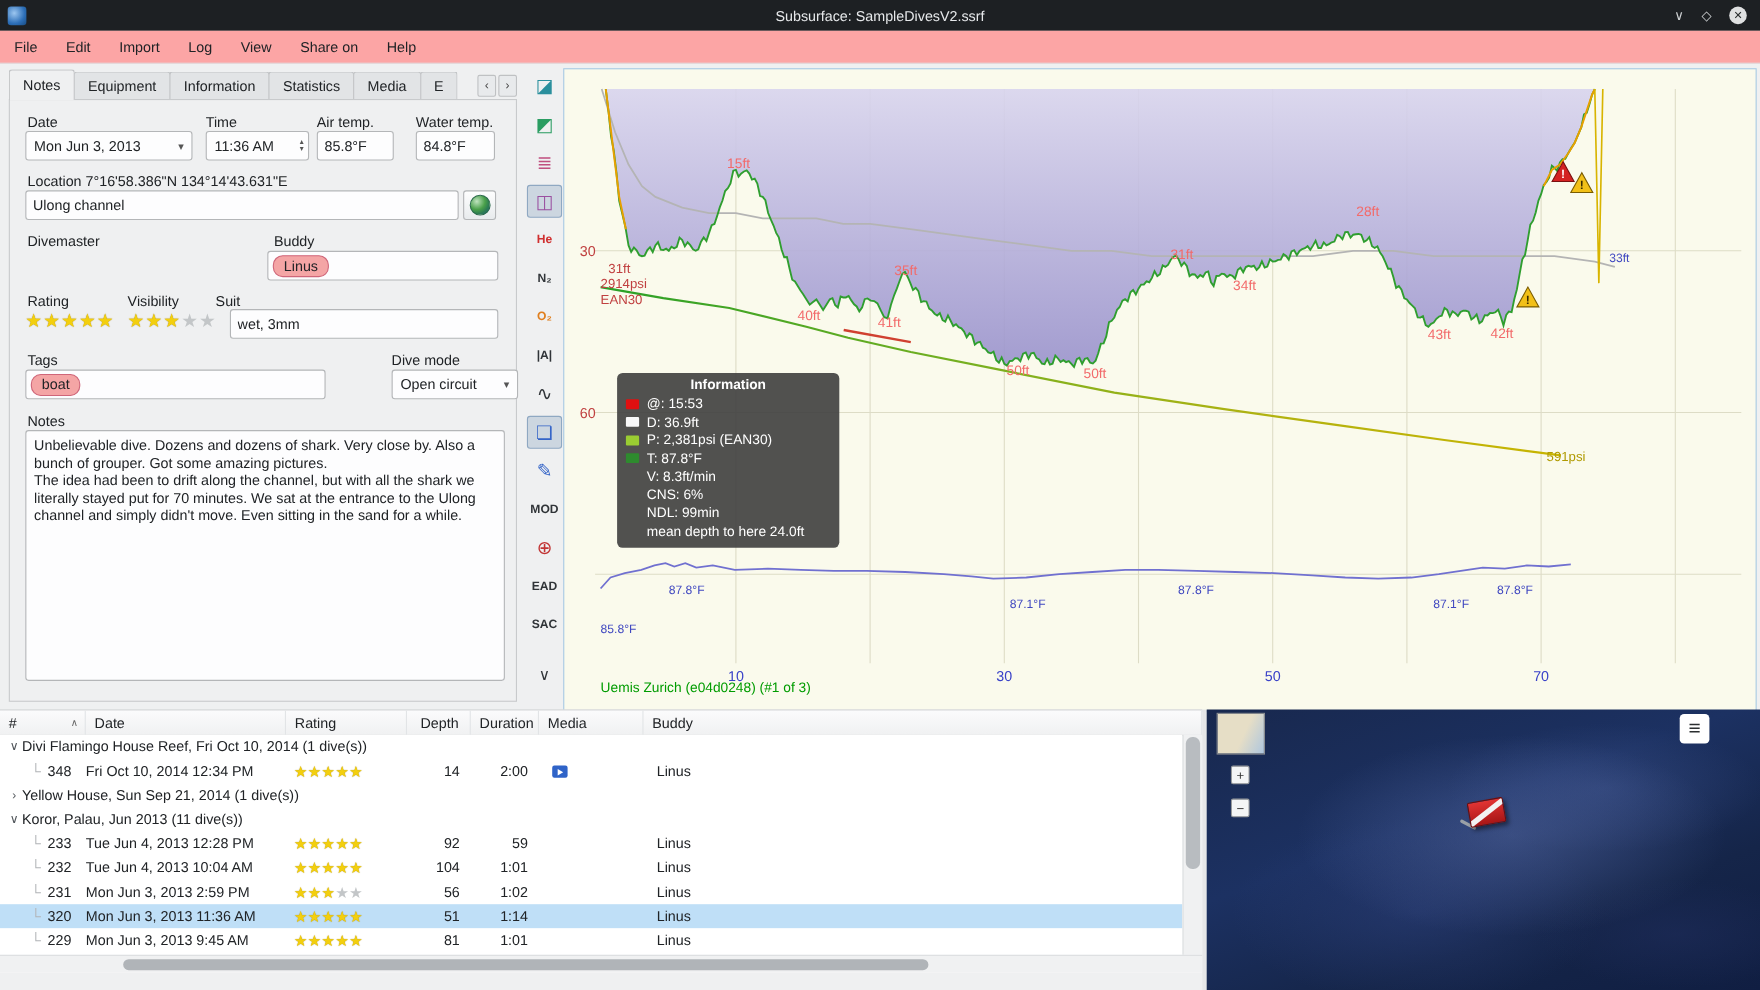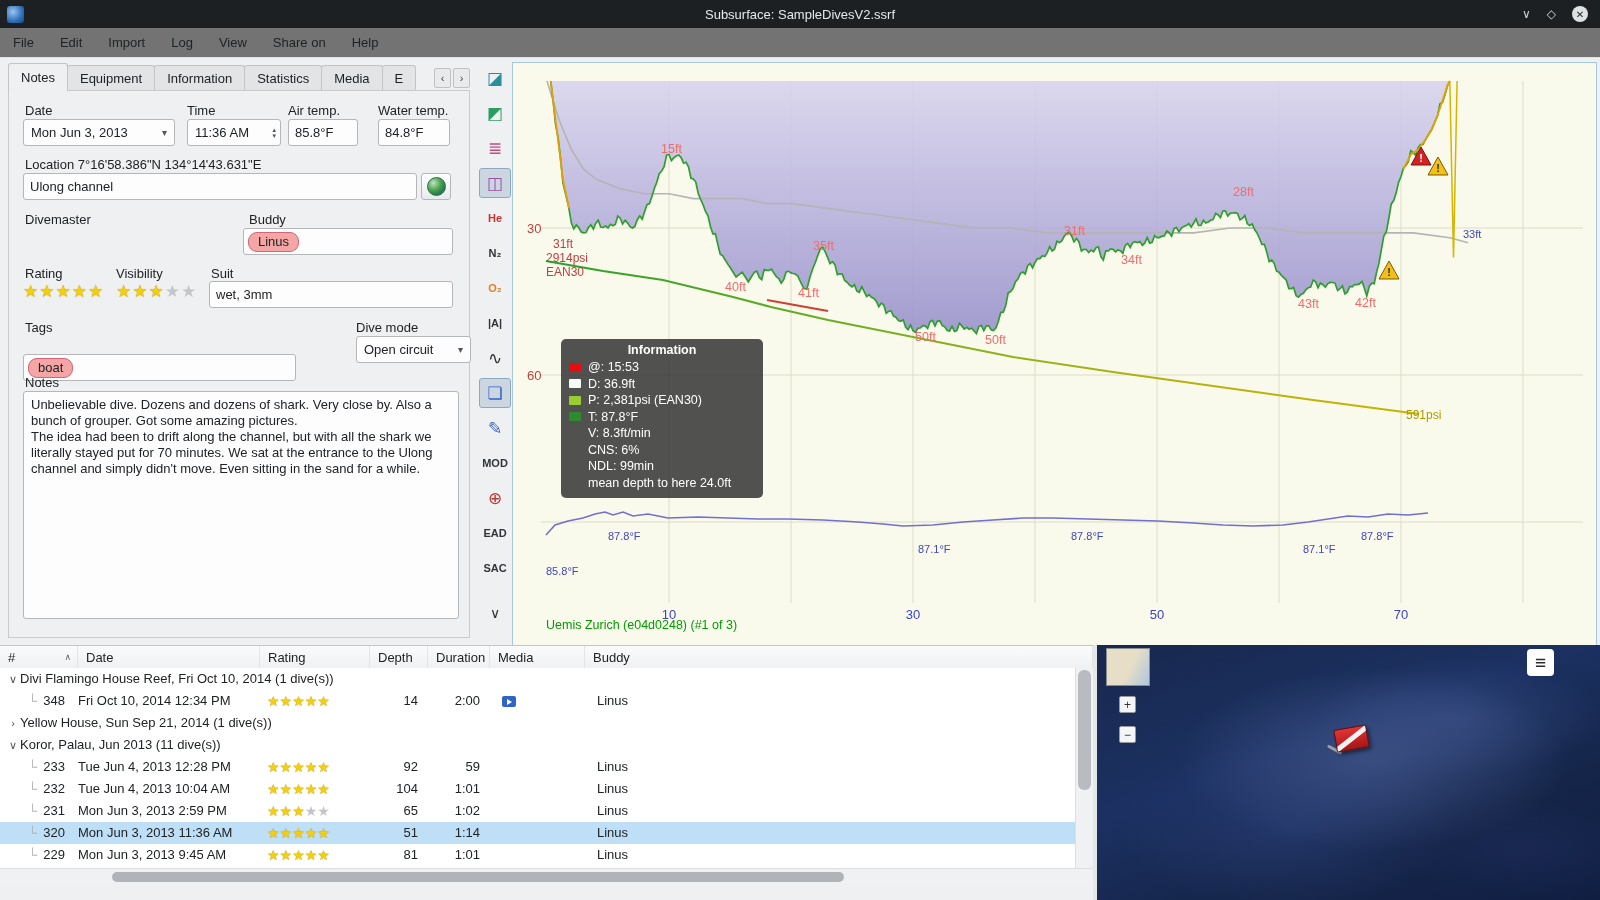--- a/index.html
+++ b/index.html
@@ -9,21 +9,21 @@
   .titlebar{position:absolute;left:0;top:0;width:1600px;height:28px;background:#1d2023;
             display:flex;align-items:center;}
   .app-icon{width:17px;height:17px;margin-left:7px;border-radius:3px;z-index:2;
             background:radial-gradient(circle at 35% 35%,#9cc6f0,#2d6fb8 60%,#174a80);}
   .tb-title{position:absolute;left:0;right:0;text-align:center;font-size:13px;color:#e6e8ea;}
   .win-btns{margin-left:auto;display:flex;align-items:center;gap:16px;margin-right:12px;z-index:2;color:#cfd2d4;}
   .win-btn{font-size:12px;cursor:default;}
   .close-btn{width:16px;height:16px;border-radius:50%;background:#dfe0e1;color:#26292b;
              display:flex;align-items:center;justify-content:center;font-size:10px;}
   
-  .menubar{position:absolute;left:0;top:28px;width:1600px;height:29px;background:#737373;
+  .menubar{position:absolute;left:0;top:28px;width:1600px;height:29px;background:#fca5a5;
            border-bottom:1px solid #e0e2e4;display:flex;align-items:center;}
   .menu-item{padding:0 13px;font-size:13px;}
   
   .tabbar{position:absolute;left:8px;top:63px;width:462px;height:28px;display:flex;align-items:flex-end;}
   .tabbar-tabs{display:flex;align-items:flex-end;overflow:hidden;flex:1;}
   .tab{padding:0 12px;line-height:25px;font-size:13px;background:#e2e4e6;border:1px solid #c2c4c6;
        border-bottom:none;border-radius:3px 3px 0 0;margin-right:-1px;white-space:nowrap;height:25px;}
   .tab.active{background:#eff0f1;height:27px;line-height:27px;position:relative;z-index:2;}
   .tab-scroll{display:flex;gap:2px;margin-left:4px;margin-bottom:3px;}
   .tab-arrow{width:15px;height:18px;border:1px solid #bfc1c3;border-radius:2px;background:#e8eaec;
@@ -69,21 +69,21 @@
            border-radius:5px;color:#fff;font-size:12.5px;padding:4px 8px 7px 8px;box-sizing:border-box;}
   .ib-title{text-align:center;font-weight:bold;margin-bottom:2px;}
   .ib-row{display:flex;align-items:center;gap:7px;line-height:16.5px;white-space:nowrap;}
   .chip{width:12px;height:9px;flex:none;border-radius:1px;}
   
   .divelist{position:absolute;left:0;top:645px;width:1093px;height:239px;background:#fff;
             border-top:1px solid #c4c6c8;box-sizing:border-box;}
   .dl-header{display:grid;grid-template-columns:78px 182px 110px 58px 62px 95px auto;height:22px;
              background:linear-gradient(#fbfbfc,#f0f1f2);border-bottom:1px solid #d4d6d8;font-size:13px;}
   .dl-h{border-right:1px solid #e2e4e6;padding-left:8px;display:flex;align-items:center;overflow:hidden;}
-  .dl-h.right{justify-content:flex-start;padding-right:0;}
+  .dl-h.right{justify-content:flex-end;padding-right:10px;}
   .sort{margin-left:auto;margin-right:6px;font-size:9px;color:#666;}
   .dl-body{position:absolute;left:0;top:22px;width:1075px;height:200px;overflow:hidden;}
   .trip-row{height:22px;line-height:22px;font-size:13px;display:flex;align-items:center;background:#fff;}
   .expander{width:14px;margin-left:6px;color:#50555a;font-size:11px;text-align:center;flex:none;}
   .dive-row{display:grid;grid-template-columns:78px 182px 110px 58px 62px 95px auto;height:22px;
             line-height:22px;font-size:13px;background:#fff;}
   .dive-row.selected{background:#bfdff7;}
   .c-num{padding-left:28px;display:flex;overflow:hidden;}
   .tree{color:#b2b5b8;margin-right:6px;}
   .c-depth,.c-dur{text-align:right;padding-right:10px;}
@@ -190,28 +190,28 @@
     </div>
 
   <span class="lbl" style="left:16px;top:121px">Divemaster</span>
   <span class="lbl" style="left:240px;top:121px">Buddy</span>
   <div class="taginput" style="left:234px;top:137px;width:210px">
     <span class="tagchip">Linus</span>
   </div>
 
   <span class="lbl" style="left:16px;top:175px">Rating</span>
   <span class="lbl" style="left:107px;top:175px">Visibility</span>
-  <span class="lbl" style="left:202px;top:175px">Suit</span>
+  <span class="lbl" style="left:187px;top:175px">Suit</span>
   <span class="starline" id="rating-stars" style="left:14px;top:190px"><span class="star on">★</span><span class="star on">★</span><span class="star on">★</span><span class="star on">★</span><span class="star on">★</span></span>
   <span class="starline" id="visibility-stars" style="left:107px;top:190px"><span class="star on">★</span><span class="star on">★</span><span class="star on">★</span><span class="star off">★</span><span class="star off">★</span></span>
   <input class="field" style="left: 200px; top: 190px; width: 244px;" value="wet, 3mm">
 
   <span class="lbl" style="left:16px;top:229px">Tags</span>
   <span class="lbl" style="left:347px;top:229px">Dive mode</span>
-  <div class="taginput" style="left:14px;top:263px;width:273px">
+  <div class="taginput" style="left:14px;top:245px;width:273px">
     <span class="tagchip">boat</span>
   </div>
   <div class="combo" style="left:347px;top:245px;width:115px">
     <span>Open circuit</span>
     <span class="arrow">▾</span>
   </div>
 
   <span class="lbl" style="left:16px;top:284px">Notes</span>
   <textarea class="notes-area" style="">Unbelievable dive. Dozens and dozens of shark. Very close by. Also a bunch of grouper. Got some amazing pictures.
 The idea had been to drift along the channel, but with all the shark we literally stayed put for 70 minutes. We sat at the entrance to the Ulong channel and simply didn't move. Even sitting in the sand for a while.</textarea>
@@ -435,21 +435,21 @@
        <span class="c-media"></span>
        <span class="c-buddy">Linus</span>
      </div>
       <div class="dive-row">
        <span class="c-num">
           <span class="tree">└</span>
           <span>231</span>
         </span>
        <span>Mon Jun 3, 2013 2:59 PM</span>
        <span class="c-rating"><span class="star on">★</span><span class="star on">★</span><span class="star on">★</span><span class="star off">★</span><span class="star off">★</span></span>
-       <span class="c-depth">65</span>
+       <span class="c-depth">56</span>
        <span class="c-dur">1:02</span>
        <span class="c-media"></span>
        <span class="c-buddy">Linus</span>
      </div>
       <div class="dive-row selected">
        <span class="c-num">
           <span class="tree">└</span>
           <span>320</span>
         </span>
        <span>Mon Jun 3, 2013 11:36 AM</span>

